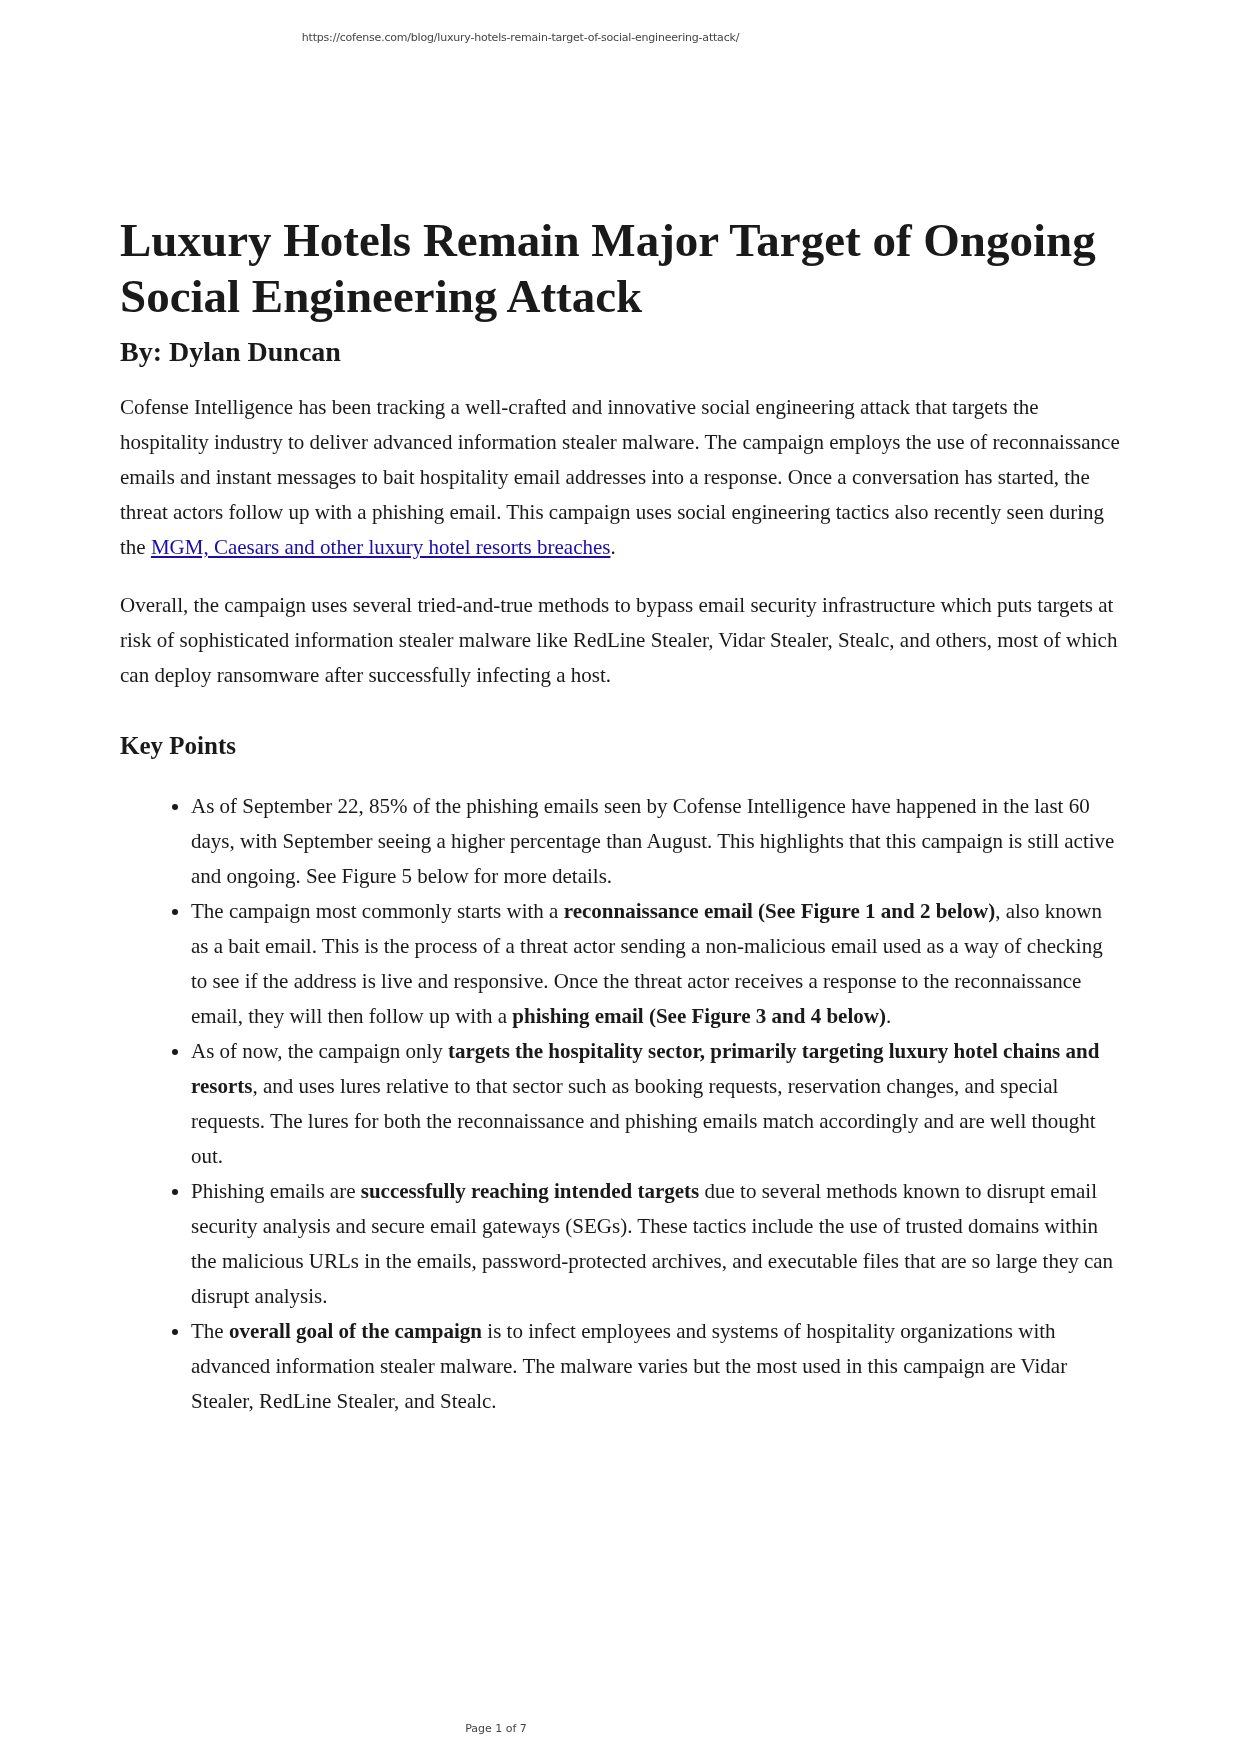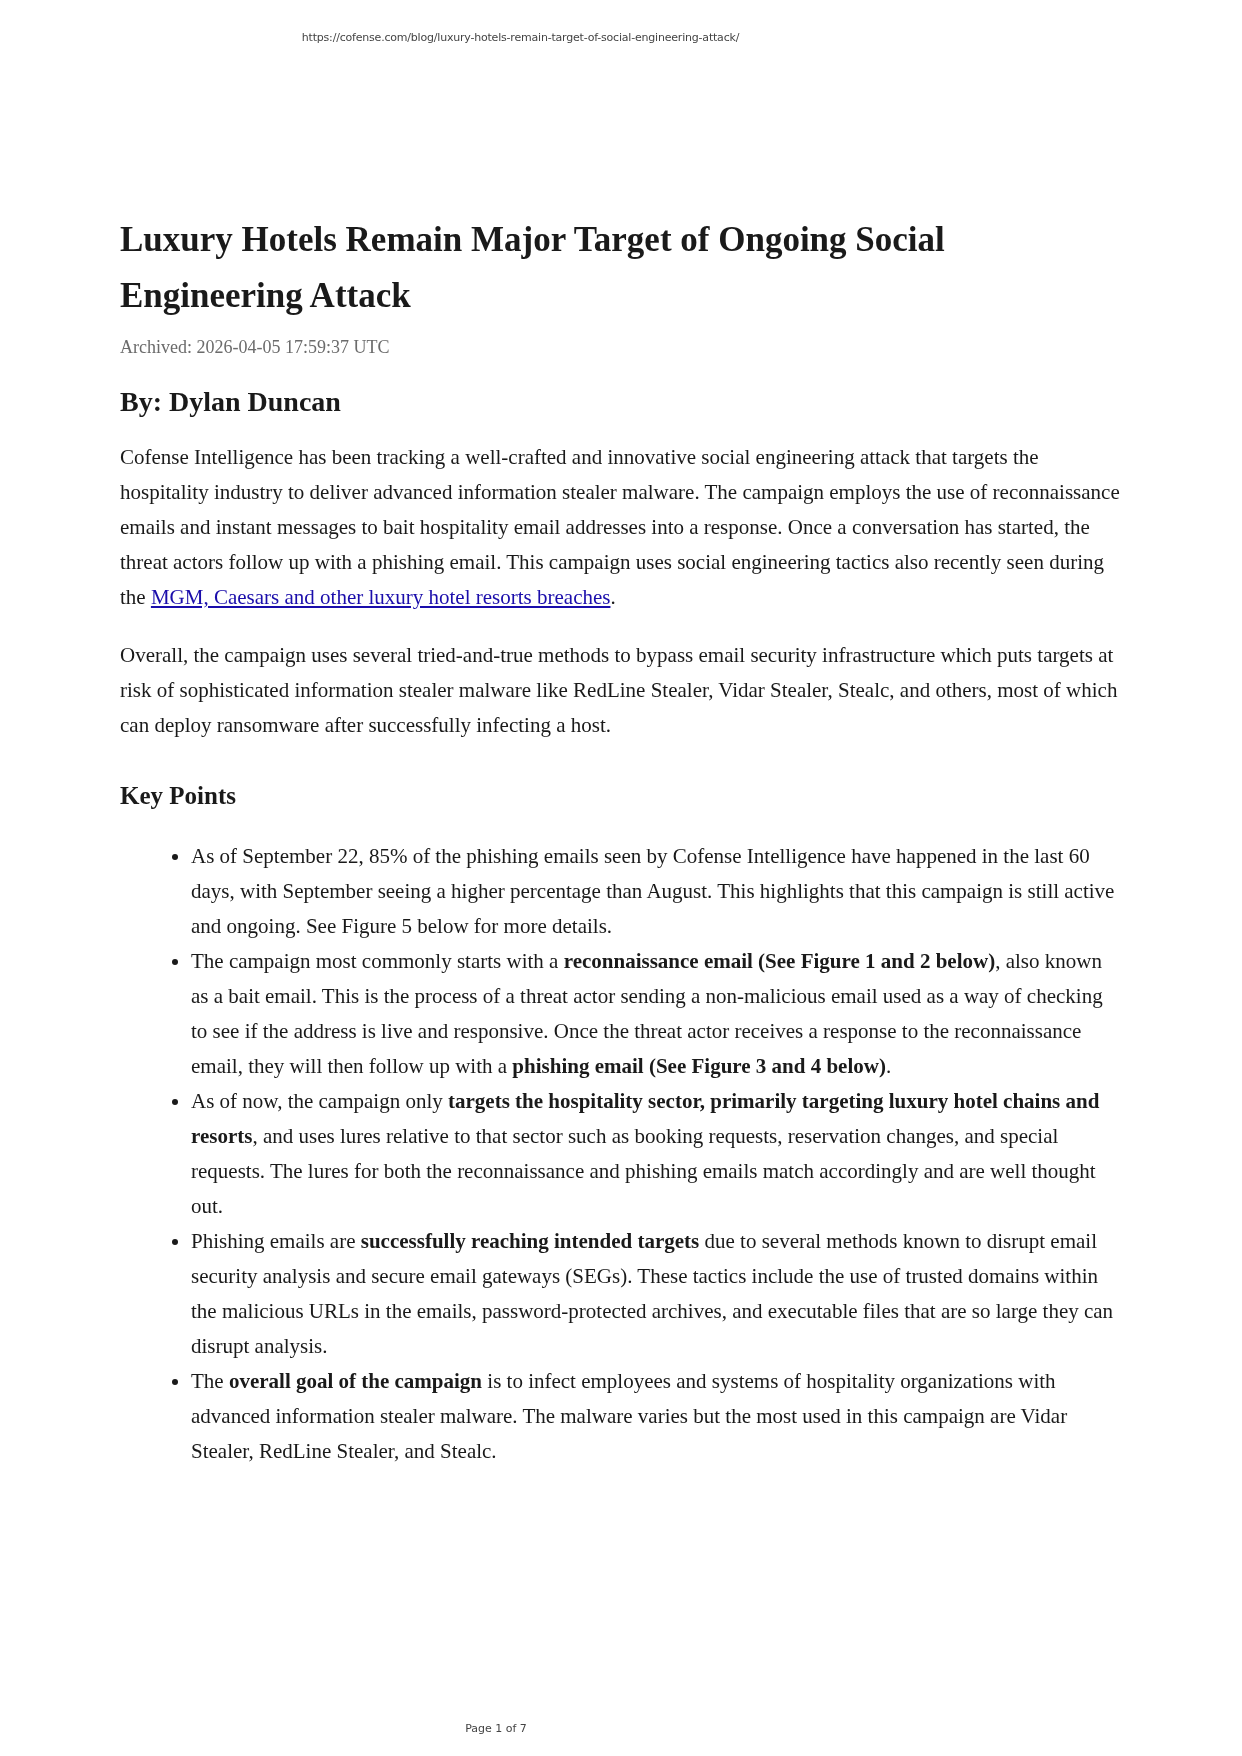--- a/index.html
+++ b/index.html
@@ -1,41 +1,40 @@
 <!DOCTYPE html>
 <html><head>
 <meta charset="utf-8">
 <style>
   html, body { margin: 0; padding: 0; background: #ffffff; }
   body { width: 1242px; height: 1756px; position: relative; overflow: hidden; color: #1a1a1a; }
   .url { position: absolute; top: 31px; left: 0; width: 1041px; text-align: center;
          font-family: "DejaVu Sans", sans-serif; font-size: 11px; color: #444; letter-spacing: -0.2px; }
   .content { position: absolute; left: 120px; top: 212px; width: 1010px;
              font-family: "Liberation Serif", serif; font-size: 21px; line-height: 35px; color: #1a1a1a; }
-  h1 { font-family: "Liberation Serif", serif; font-size: 35px; line-height: 56px; font-weight: bold;
+  h1 { font-family: "Liberation Serif", serif; font-size: 47px; line-height: 56px; font-weight: bold;
        margin: 0 0 8px 0; color: #1a1a1a; }
   .archived { font-size: 18px; color: #6b6b6b; line-height: 30px; margin: 0 0 20px 0; }
   h2.byline { font-size: 28px; line-height: 40px; margin: 0 0 18px 0; font-weight: bold; }
   p { margin: 0 0 23px 0; }
   a { color: #1a0dab; text-decoration: underline; }
   h3 { font-size: 25px; line-height: 34px; margin: 36px 0 26px 0; font-weight: bold; }
   ul { margin: 8px; padding-left: 63px; }
   li { margin: 0; padding: 0; }
   h2.section { font-size: 28px; line-height: 40px; margin: 26px 0 0 0; font-weight: bold; }
   .footer { position: absolute; top: 1722px; left: 0; width: 992px; text-align: center;
             font-family: "DejaVu Sans", sans-serif; font-size: 11px; color: #444; }
 </style>
 </head>
 <body>
 
 <div class="url">https://cofense.com/blog/luxury-hotels-remain-target-of-social-engineering-attack/</div>
 
 <div class="content">
   <h1>Luxury Hotels Remain Major Target of Ongoing Social Engineering Attack</h1>
-  <div class="archived">Archived: 2026-04-05 17:59:37 UTC</div>
   <h2 class="byline">By: Dylan Duncan</h2>
 
 
   <p><span>Cofense Intelligence has been tracking a well-crafted and innovative social engineering attack that targets the hospitality industry to deliver advanced information stealer malware. The campaign employs the use of reconnaissance emails and instant messages to bait hospitality email addresses into a response. Once a conversation has started, the threat actors follow up with a phishing email. This campaign uses social engineering tactics also recently seen during the </span><a href="#">MGM, Caesars and other luxury hotel resorts breaches</a><span>.</span></p>
 
   <p>Overall, the campaign uses several tried-and-true methods to bypass email security infrastructure which puts targets at risk of sophisticated information stealer malware like RedLine Stealer, Vidar Stealer, Stealc, and others, most of which can deploy ransomware after successfully infecting a host.</p>
 
   <h3>Key Points</h3>
 
   <ul>

